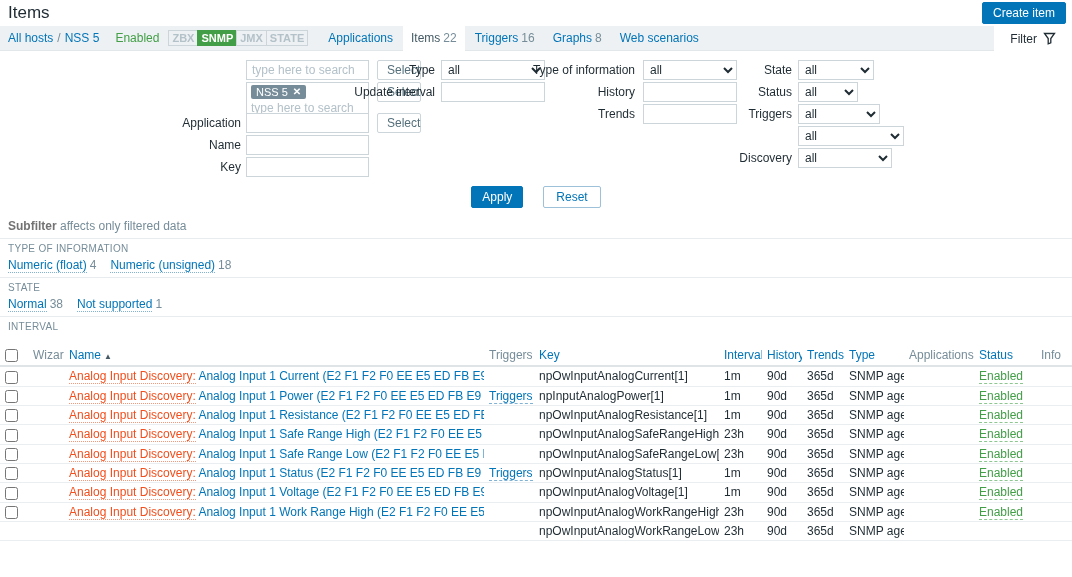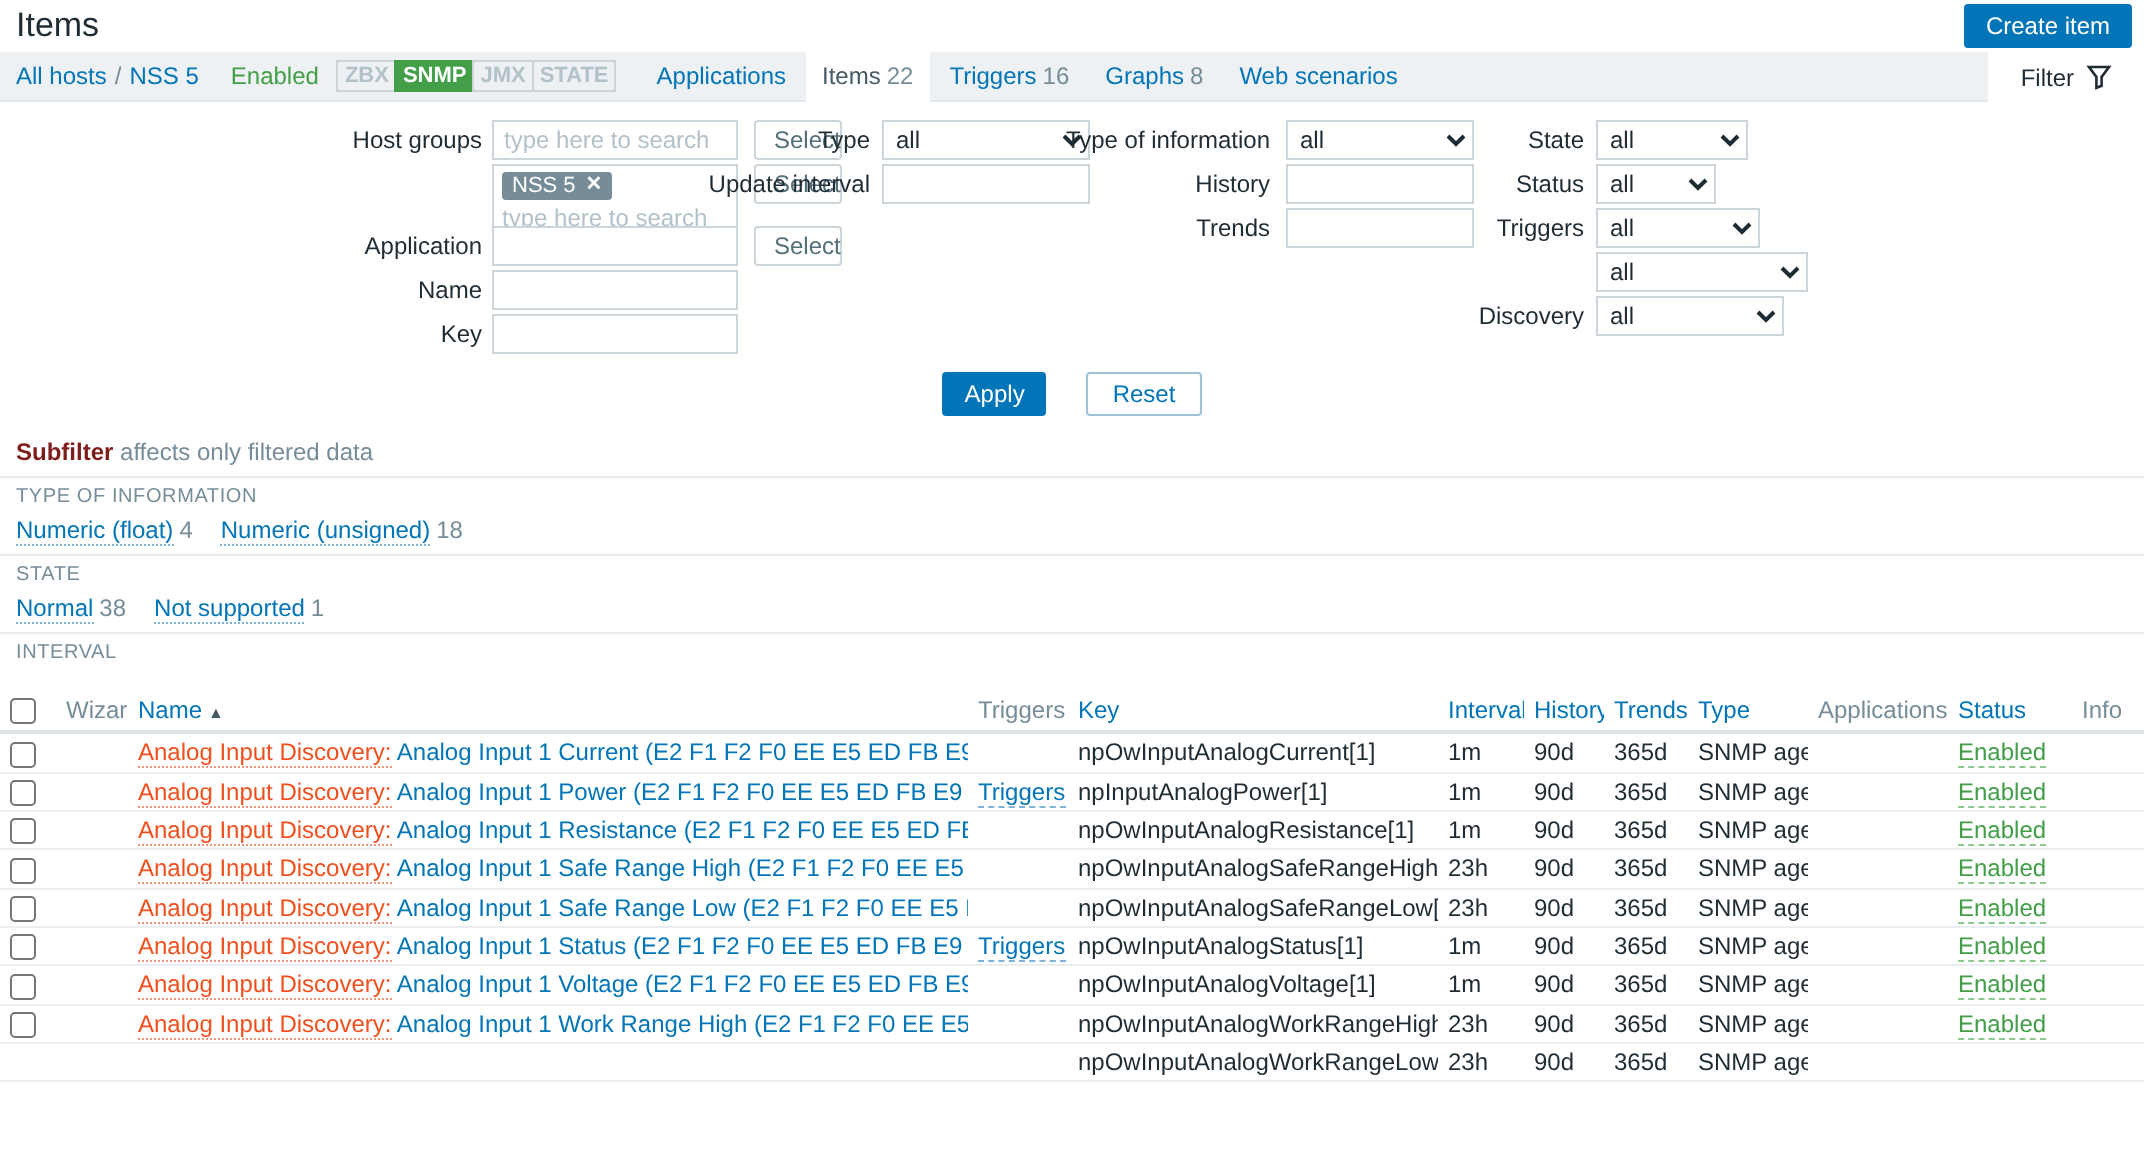--- a/index.html
+++ b/index.html
@@ -63,21 +63,21 @@
   .chip .x { font-size:10px; font-weight:bold; cursor:pointer; line-height:10px; }
   .ms-placeholder { color:#b3c1c9; margin-top:2px; }
   .filter-buttons { display:flex; justify-content:center; gap:20px; padding:5px 0 7px; }
   .btn-outline {
     background:#fff; border:1px solid #9ec1da; color:#0275b8; border-radius:2px;
     font-size:12px; font-family:inherit; padding:3px 12px; cursor:pointer;
   }
 
   
   .subfilter-note { padding:4px 8px 5px; }
-  .subfilter-note b { color:#7f1d1d; }
+  .subfilter-note b { color:#737373; }
   .subfilter-note span.rest { color:#768d99; }
   .sf-group { border-top:1px solid #e8ecee; padding:4px 8px 5px; }
   .sf-heading { font-size:10px; color:#768d99; letter-spacing:.3px; margin-bottom:4px; }
   .sf-option { margin-right:14px; }
   .sf-link { color:#0275b8; border-bottom:1px dotted #7fb2d4; }
   .sf-count { color:#768d99; margin-left:3px; }
 
   
   .items-table { border-collapse:collapse; table-layout:fixed; width:1072px; margin-top:4px; }
   .items-table th {
@@ -140,21 +140,20 @@
     <span style="display:inline-flex;">
       <svg width="13" height="13" viewBox="0 0 13 13">
           <path d="M1.5 1.5h10L7.8 6.5v4.4l-2.6 1V6.5z" fill="none" stroke="#1f2c33" stroke-width="1.3"></path>
         </svg>
     </span>
   </span>
 </div>
 
 <div class="filter-form">
 
-  <label class="f-label" style="left:0;width:241px;top:9px">Host groups</label>
   <div class="f-field" style="left:246px;width:123px;top:9px">
     <input class="txt" placeholder="type here to search" style="">
   </div>
   <button class="btn-gray f-field" style="left:377px;width:44px;top:9px">Select</button>
 
   <div class="multiselect f-field" style="left:246px;width:123px;top:31px;height:36px">
     <span class="chip">
       <span>NSS 5</span>
       <span class="x">✕</span>
     </span>

